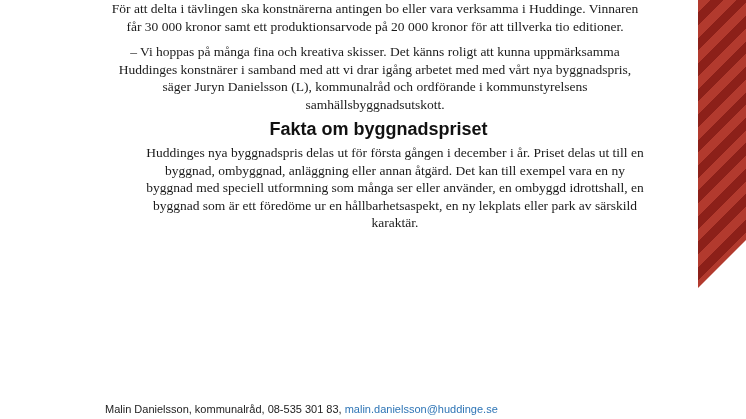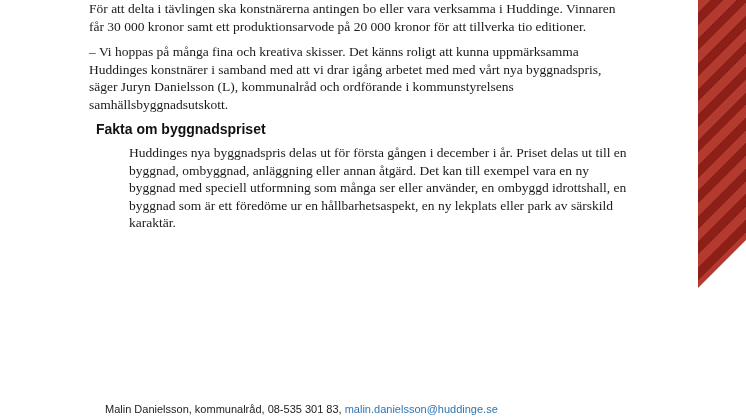--- a/index.html
+++ b/index.html
@@ -25,34 +25,35 @@
     height: 288px;
     background: repeating-linear-gradient(
       135deg,
       #b23a2e 0px, #b23a2e 9px,
       #8c2019 9px, #8c2019 18px
     );
     clip-path: polygon(0 0, 100% 0, 100% calc(100% - 48px), 0 100%);
   }
   .content {
     position: absolute;
-    left: 89px;
+    left: 105px;
     top: 0;
     width: 540px;
+    text-align: center;
   }
   .content p {
     margin: 0 0 8px 0;
     font-size: 13.5px;
     line-height: 17.5px;
   }
   .facts-heading {
     margin: 3px 0 6px 7px;
     font-family: "Liberation Sans", sans-serif;
     font-weight: bold;
-    font-size: 14px;
+    font-size: 18px;
     line-height: 17px;
     color: #111111;
   }
   .facts-heading + p {
     margin-top: 0;
     margin-left: 40px;
   }
   .contact {
     position: absolute;
     left: 105px;

